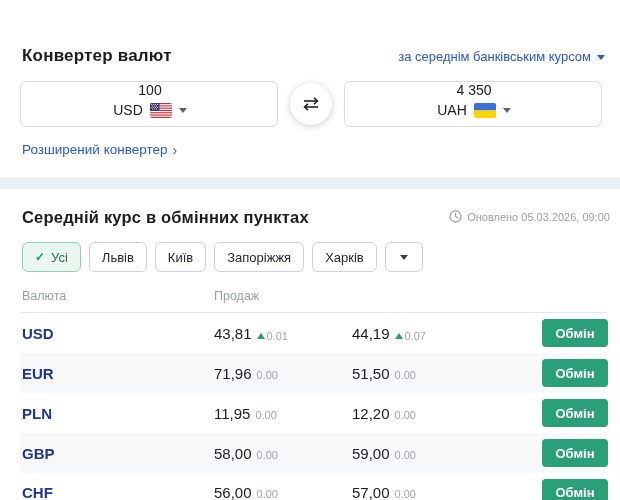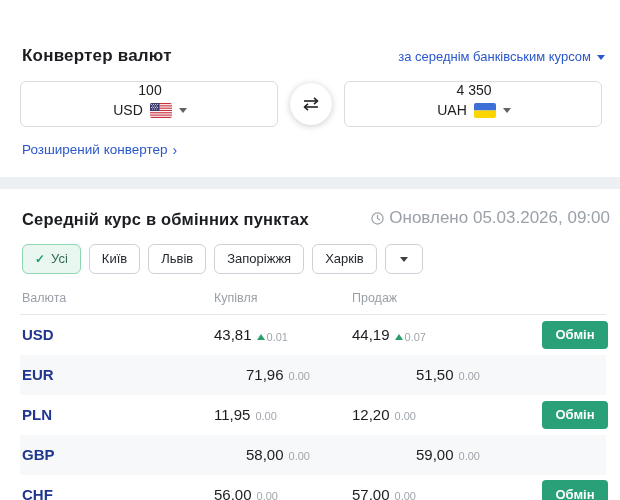--- a/index.html
+++ b/index.html
@@ -24,35 +24,35 @@
   .swap-btn { width:42px; height:42px; border-radius:50%; background:#fff; border:none; margin:0 12px;
               box-shadow:0 1px 6px rgba(60,64,67,.28); display:flex; align-items:center; justify-content:center; cursor:pointer; flex:0 0 auto; }
   .adv-link { display:inline-flex; align-items:flex-end; gap:5px; margin:15px 0 0 22px; font-size:13.5px; color:#2a57c9; text-decoration:none; }
   .adv-chevron { font-size:14px; line-height:1; margin-top:-1px; }
 
   .divider-band { width:620px; height:12px; background:#edf0f3; margin-top:19px; }
 
   
   .rates-head { display:flex; justify-content:space-between; align-items:baseline; padding:19px 10px 0 22px; }
   .rates-title { font-size:16.5px; font-weight:700; color:#1b1d21; letter-spacing:.2px; }
-  .updated { display:flex; align-items:center; gap:5px; font-size:17px; color:#9aa1a9; }
+  .updated { display:flex; align-items:center; gap:5px; font-size:11px; color:#9aa1a9; }
 
   .chips { display:flex; align-items:center; gap:8px; margin:15px 20px 0 22px; }
   .chip { height:30px; padding:0 12px; border:1px solid #ccd2d8; border-radius:6px; background:#fff;
           display:flex; align-items:center; gap:6px; font-size:13px; color:#24292f; cursor:pointer; white-space:nowrap; }
   .chip.active { background:#e9f7f0; border-color:#8ed6b1; color:#2e6b51; }
   .chip .check { color:#1d9e68; font-size:12px; font-weight:700; }
   .chip.caret-chip { padding:0 14px; }
 
   
   .table { margin:17px 14px 0 20px; width:586px; }
   .t-header { display:grid; grid-template-columns:192px 138px 190px 66px; align-items:center;
               padding:0 0 9px 2px; border-bottom:1px solid #e4e7ea; color:#99a0a8; font-size:12.5px; }
   .t-row { display:grid; grid-template-columns:192px 138px 190px 66px; align-items:center; height:40px; padding-left:2px; }
-  .t-row.alt { background:#f7f8f9;gap:32px; }
+  .t-row.alt { background:#f7f8f9; }
   .t-row:last-child { border-bottom:1px solid #e4e7ea; }
   .code { font-size:15px; font-weight:700; color:#20368f; cursor:pointer; }
   .val { display:flex; align-items:baseline; gap:5px; }
   .num { font-size:15px; font-weight:400; color:#1b1d21; }
   .delta { font-size:11px; color:#a0a6ad; display:inline-flex; align-items:center; gap:2px; }
   .tri-up { width:0; height:0; border-left:4px solid transparent; border-right:4px solid transparent; border-bottom:6px solid #27a06a; display:inline-block; }
   .exchange-btn { width:66px; height:28px; background:#2aa079; border:none; border-radius:4px; color:#fff;
                   font-size:13px; font-weight:700; cursor:pointer; font-family:inherit; }
 </style>
 </head>
@@ -156,41 +156,40 @@
     </div>
   </div>
 
   
   <div class="chips" id="chips">
       <div class="chip active">
         <span class="check">✓</span>
         <span>Усі</span>
       </div>
       <div class="chip">
+        <span>Львів</span>
+      </div>
+      <div class="chip">
         <span>Київ</span>
-      </div>
-      <div class="chip">
-        <span>Львів</span>
       </div>
       <div class="chip">
         <span>Запоріжжя</span>
       </div>
       <div class="chip">
         <span>Харків</span>
       </div>
       <div class="chip caret-chip">
         <span class="caret-dark" style="border-top-color:#3c4043"></span>
       </div>
     </div>
 
   
   <div class="table">
     <div class="t-header">
       <span>Валюта</span>
-      <span>Купівля</span>
       <span>Продаж</span>
       <span></span>
     </div>
     <div id="rows">
         <div class="t-row">
     <span class="code">USD</span>
     <span class="val">
       <span class="num">43,81</span>
       <span class="delta"><span class="tri-up"></span>0.01</span>
     </span>

